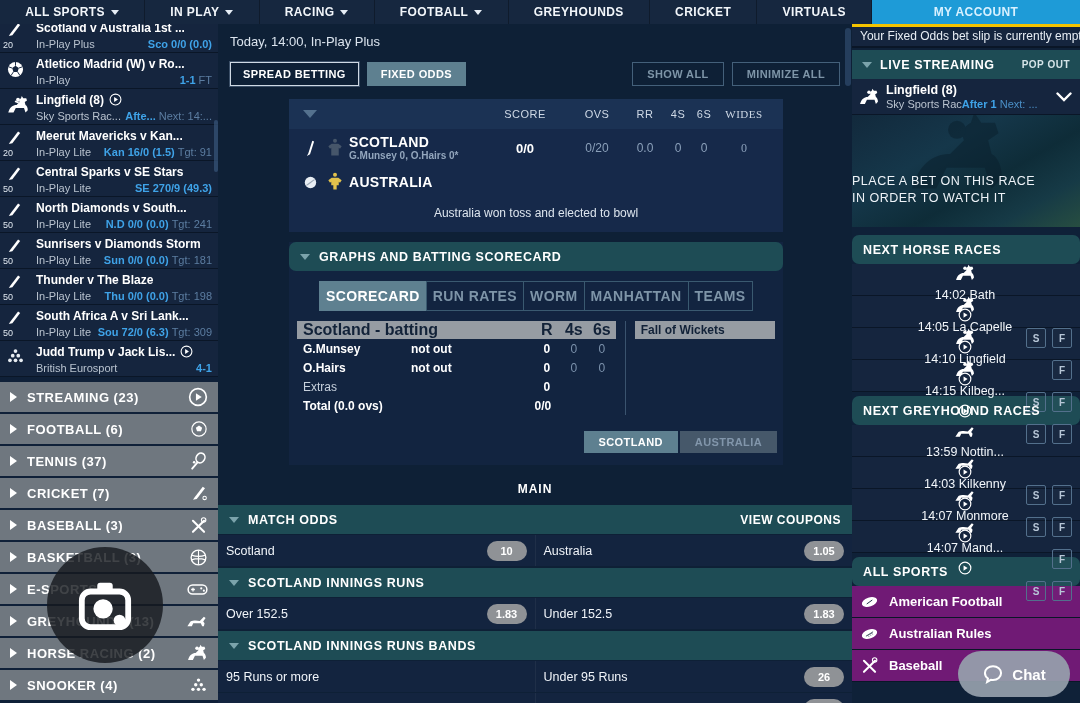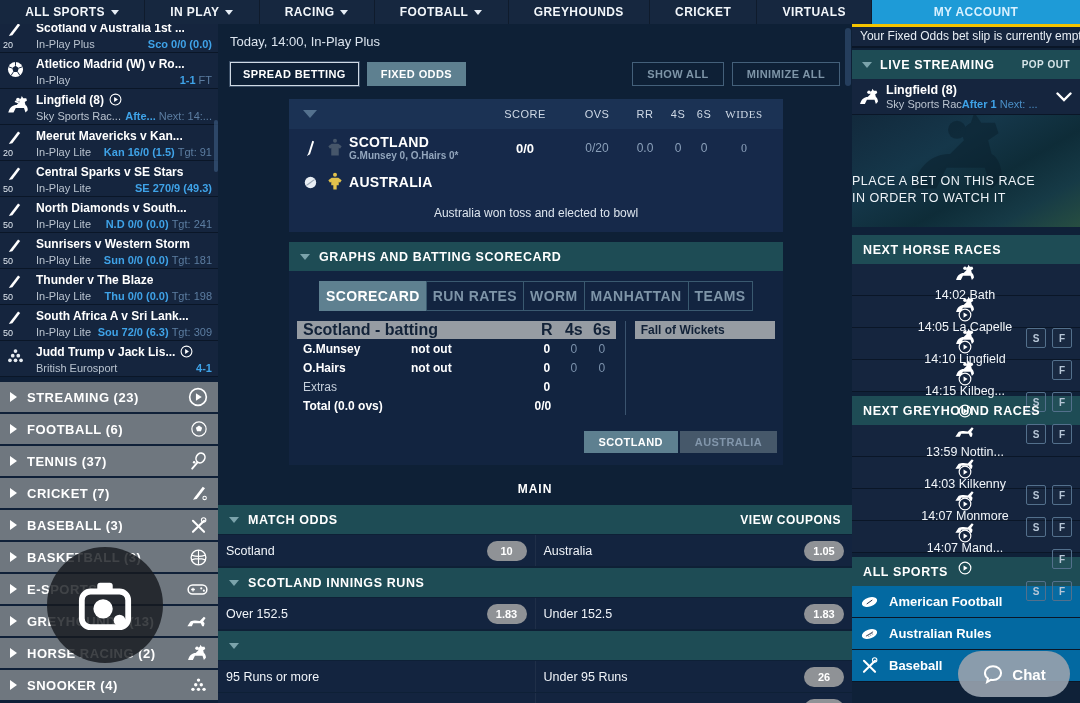--- a/index.html
+++ b/index.html
@@ -61,21 +61,21 @@
   .team-row.home { height:38px; } .team-row.away { height:30px; }
   .t-ic1 { width:22px; display:flex; justify-content:center;}
   .t-ic2 { width:28px; display:flex; justify-content:center;}
   .t-name { font-size:14px; font-weight:700; letter-spacing:.3px; line-height:14px;}
   .t-players { font-size:10px; color:#93a6bd; font-weight:700; margin-top:1px;}
   .t-val { font-size:12px; color:#8ba0ba; text-align:center;}
   .t-val.big { font-size:13px; color:#fff; font-weight:700; }
   .score-note { text-align:center; font-size:12px; color:#dde5ee; padding:9px 0 12px; }
 
   .graphs { margin-top:10px; background:#122440; padding-bottom:12px; }
-  .teal-head { height:29px; background:#1e4c55; display:flex; align-items:center; padding:0 11px; gap:9px; }
+  .teal-head { height:29px; background:#1e4c55; display:flex; align-items:center; padding:0 11px; gap:9px;border-radius:7px; }
   .tri-sm { width:0;height:0;border-left:5px solid transparent;border-right:5px solid transparent;border-top:6px solid #7ba3ab; }
   .teal-title { font-size:12.5px; font-weight:700; letter-spacing:.6px; color:#fff; }
   .tabs { display:flex; margin:10px 0 0 30px; }
   .tab { padding:6px 6px; font-size:14px; font-weight:700; letter-spacing:.4px; color:#7e95a8; border:1px solid #3a5a70; margin-left:-1px; cursor:pointer; }
   .tab.active { background:#5e8090; color:#fff; border-color:#5e8090; margin-left:0; }
   .sc-wrap { display:flex; margin:10px 8px 0 8px; }
   .sc-table { width:332px; }
   .sc-hrow { display:flex; background:#969ca3; color:#122238; font-weight:700; font-size:16px; height:18px; align-items:center; }
   .sc-hname { flex:1; padding-left:6px; }
   .sc-cr{width:26px;text-align:center;} .sc-c4{width:28px;text-align:center;} .sc-c6{width:28px;text-align:center;}
@@ -117,21 +117,21 @@
   .sr-next { color:#4b90c8; }
   .preview { height:112px; position:relative; overflow:hidden;
     background:linear-gradient(150deg,#12293c 0%,#15374a 35%,#0e2c38 60%,#163a46 80%,#274e41 100%); }
   .preview-sil { position:absolute; left:30px; top:-6px; opacity:.5; }
   .preview-text { position:absolute; left:0; right:0; top:58px; text-align:left; font-size:12.5px; letter-spacing:.5px; color:#eef3f8; line-height:17px; }
   .race-row { height:32px; background:#15253e; border-bottom:1px solid #0a1627; display:flex; align-items:center; padding:0 8px 0 6px; gap:6px; cursor:pointer;flex-direction:column;}
   .race-label { font-size:12.5px; color:#f2f6fa; white-space:nowrap; }
   .sf-group { margin-left:auto; display:flex; gap:6px; }
   .sf { width:20px; height:20px; border:1px solid #53708c; border-radius:2px; color:#b7c6d6; font-size:10px; font-weight:700; display:flex; align-items:center; justify-content:center; cursor:pointer; background:rgba(255,255,255,.02);}
   .sf.hidden { visibility:hidden; }
-  .sport-row { height:32px; background:#0369a1; border-bottom:1px solid #0a1627; display:flex; align-items:center; padding:0 8px; gap:10px; cursor:pointer; }
+  .sport-row { height:32px; background:#701a75; border-bottom:1px solid #0a1627; display:flex; align-items:center; padding:0 8px; gap:10px; cursor:pointer; }
   .sport-label { font-size:13px; font-weight:700; color:#fff; }
   .gap4 { height:4px; }
 
   .chat-btn { position:absolute; right:10px; bottom:6px; width:112px; height:46px; border-radius:23px;
     background:rgba(150,161,172,.92); display:flex; align-items:center; justify-content:center; gap:8px; z-index:50; cursor:pointer;}
   .chat-label { font-size:15px; font-weight:700; color:#fff; }
 
   .play-circle { flex:0 0 auto; }
 </style>
 </head>
@@ -273,21 +273,21 @@
         </div>
     </div>
 
     <div class="ev">
       <span class="ev-icon">
           <svg width="17" height="17" viewBox="0 0 24 24">
             <path d="M4 21 L6 18 L17 3.5 L20 5.8 L9 20 Z" fill="#fff"></path>
           </svg>
         </span>
       <span class="ev-badge">50</span>
-      <div class="ev-title">Sunrisers v Western Storm</div>
+      <div class="ev-title">Sunrisers v Diamonds Storm</div>
       <div class="ev-line2">
           <span>In-Play Lite</span>
           <span class="ev-score">Sun 0/0 (0.0)</span>
           <span class="ev-tgt">Tgt: 181</span>
         </div>
     </div>
 
     <div class="ev">
       <span class="ev-icon">
           <svg width="17" height="17" viewBox="0 0 24 24">
@@ -634,20 +634,21 @@
       <div class="sel">
         <span class="sel-label">Under 152.5</span>
         <span class="pill">1.83</span>
       </div>
     </div>
   </div>
 
   <div class="market">
     <div class="m-head">
       <span class="tri-sm"></span>
+      <span class="teal-title">SCOTLAND INNINGS RUNS BANDS</span>
     </div>
     <div class="m-row">
       <div class="sel">
         <span class="sel-label">95 Runs or more</span>
       </div>
       <div class="sel">
         <span class="sel-label">Under 95 Runs</span>
         <span class="pill">26</span>
       </div>
     </div>

